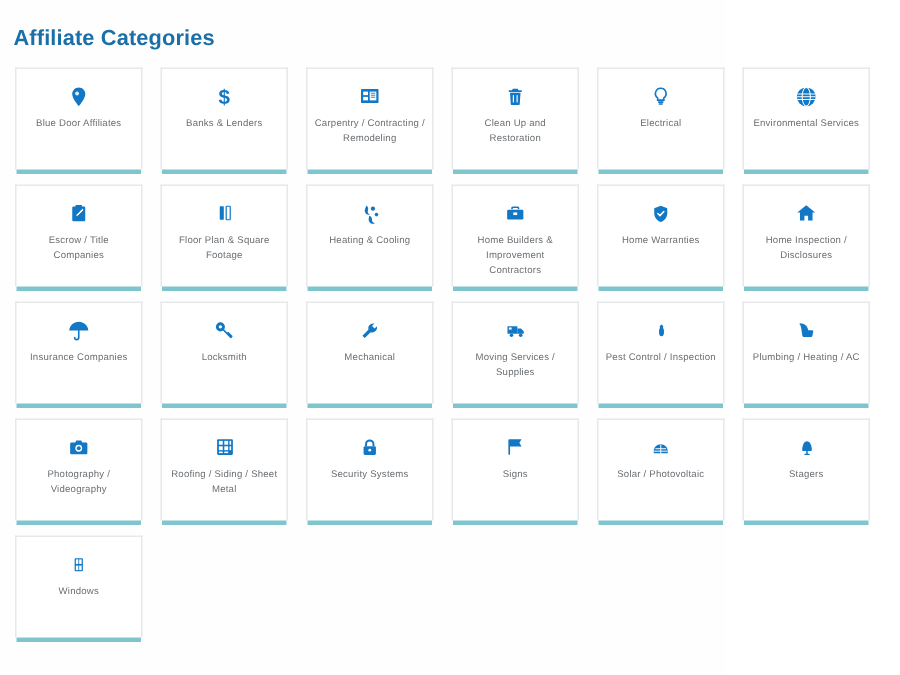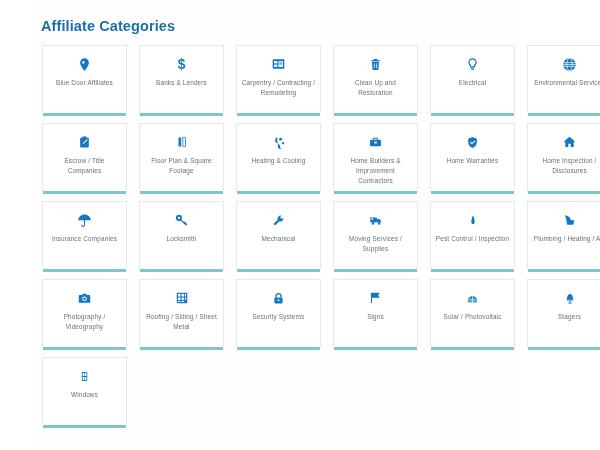--- a/index.html
+++ b/index.html
@@ -13,21 +13,20 @@
     font-family: "Liberation Sans", sans-serif;
     overflow: hidden;
   }
   .page {
     width: 484px;
     height: 450px;
     box-sizing: border-box;
     padding: 0;
     background: #fefefe;
     position: relative;
-    margin-left: 32px;
   }
   .page-title {
     font-size: 14.5px;
     font-weight: bold;
     color: #1b6fa8;
     padding: 18px 0 0 9px;
     letter-spacing: 0.1px;
     line-height: 1.2;
   }
   .grid {

